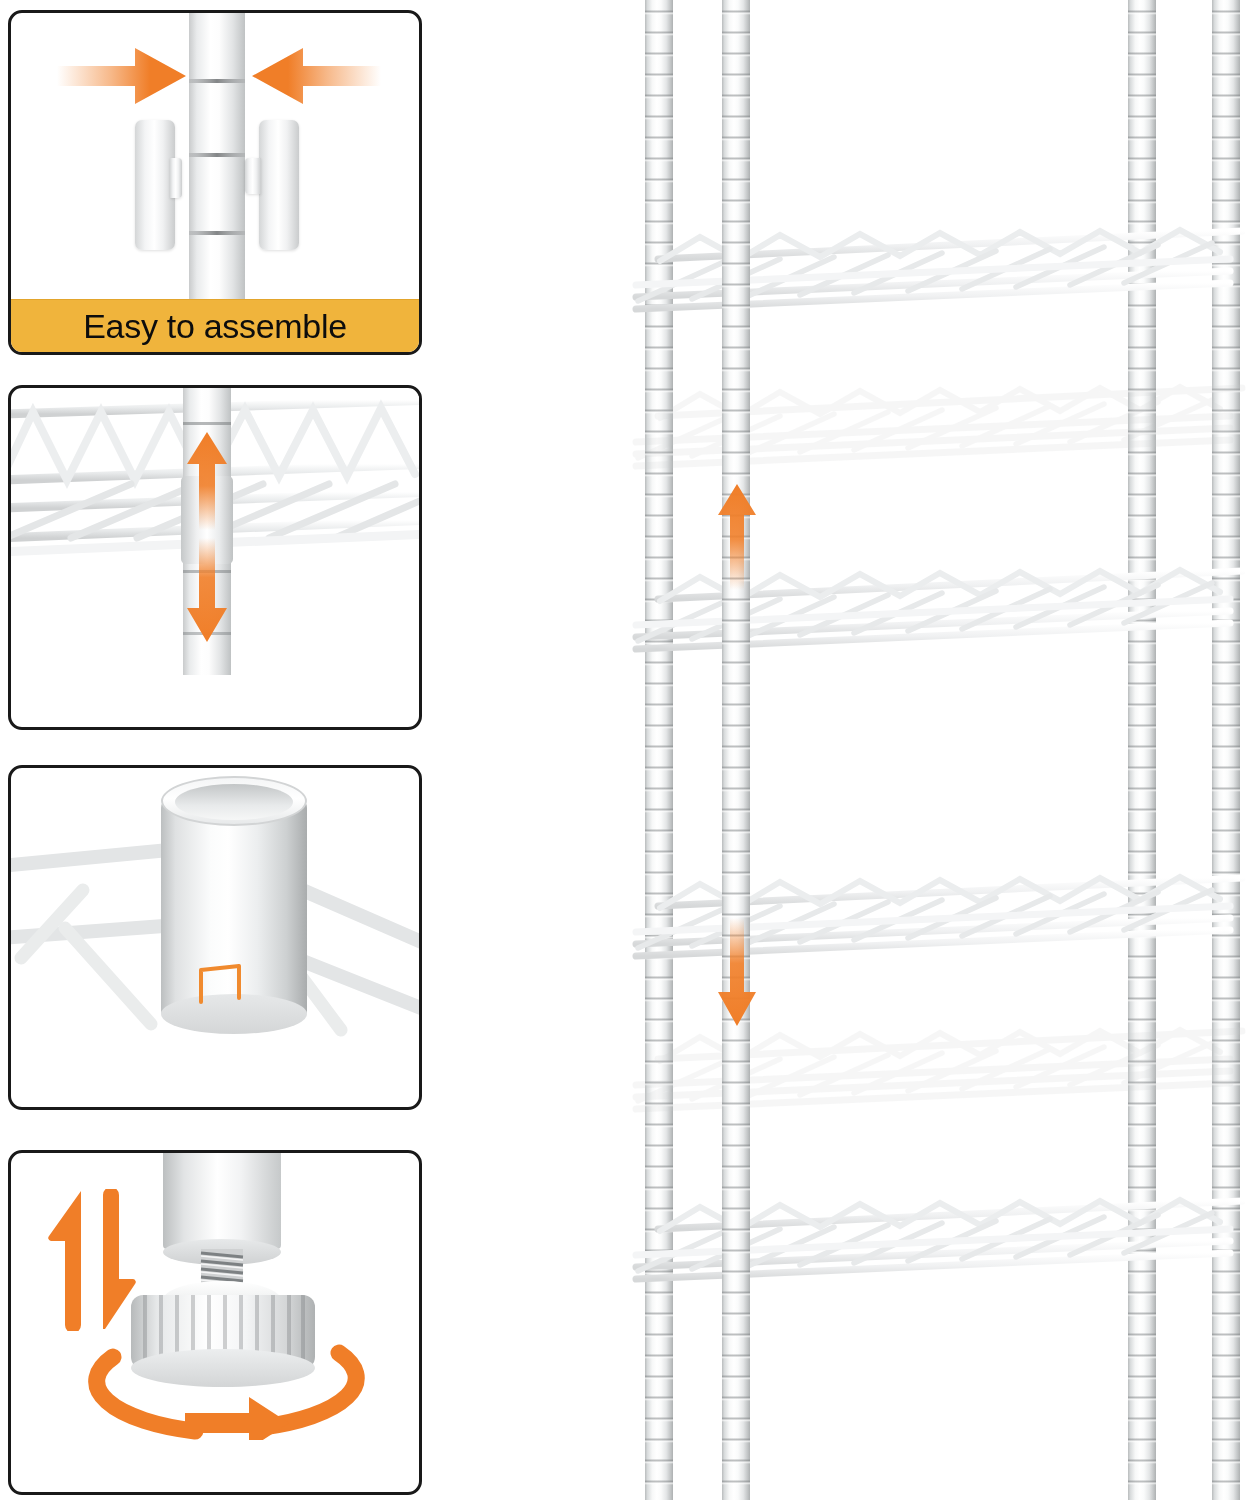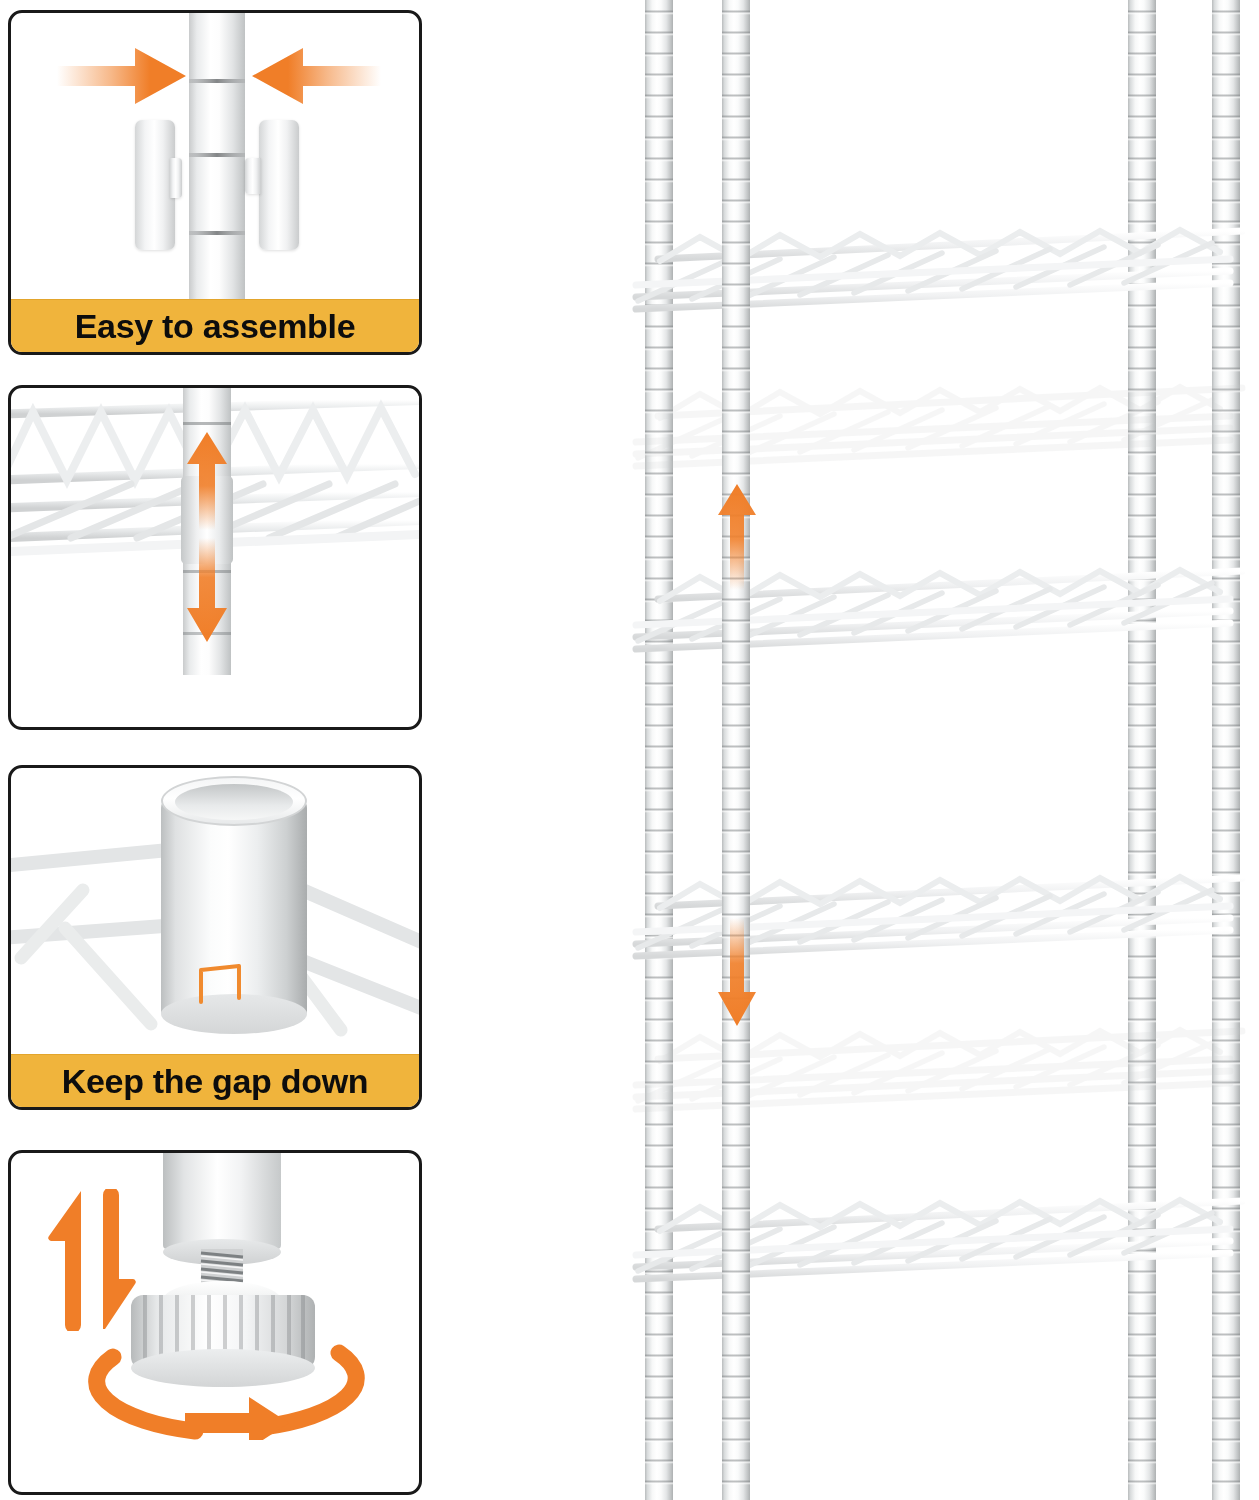--- a/index.html
+++ b/index.html
@@ -1,20 +1,20 @@
 <!DOCTYPE html>
 <html><head>
 <meta charset="utf-8">
 <style>
   html,body{margin:0;padding:0;background:#ffffff;}
   body{width:1259px;height:1500px;position:relative;overflow:hidden;
        font-family:"Liberation Sans","DejaVu Sans",sans-serif;}
 
   
-  #feature-column{position:absolute;left:0;top:0;width:432px;height:1286px;font-weight:bold;}
+  #feature-column{position:absolute;left:0;top:0;width:432px;height:1286px;}
 
   .feature-panel{position:absolute;left:8px;width:414px;height:345px;
       box-sizing:border-box;border:3px solid #191919;border-radius:14px;
       background:#ffffff;overflow:hidden;}
   .panel-art{position:absolute;left:0;top:0;right:0;bottom:52px;overflow:hidden;}
   .panel-caption{position:absolute;left:0;right:0;bottom:0;height:52px;
       background:#F0B43C;border-top:1px solid #e3a52c;
       display:flex;align-items:center;justify-content:center;}
   .panel-caption span{font-size:34px;color:#0d0d0d;letter-spacing:-.3px;
       white-space:nowrap;line-height:1;}
@@ -213,23 +213,20 @@
       <div id="p3-sleeve"></div>
       <div id="p3-sleeve-bottom"></div>
       <div id="p3-sleeve-top"></div>
       <div id="p3-sleeve-hole"></div>
 
       
       <svg style="position:absolute;left:186px;top:196px;" width="46" height="40" viewBox="0 0 46 40">
         <path d="M4,38 L4,6 L42,2 L42,34" fill="none" stroke="#F08A2E" stroke-width="4" stroke-linecap="round" stroke-linejoin="round"></path>
       </svg>
     </div>
-    <div class="panel-caption">
-      <span>Keep the gap down</span>
-    </div>
   </section>
 
   <section class="feature-panel" style="top:1150px;">
     <div class="panel-art">
 
       <div style="position:absolute;left:152px;top:-12px;width:118px;height:108px;border-radius:4px;
         background:linear-gradient(90deg,#bcbfc0,#e2e4e5 18%,#ffffff 46%,#f2f3f4 66%,#c6c9ca);"></div>
       <div style="position:absolute;left:152px;top:86px;width:118px;height:26px;border-radius:50%;
         background:linear-gradient(180deg,#e7e9ea,#cfd1d2);"></div>
 

